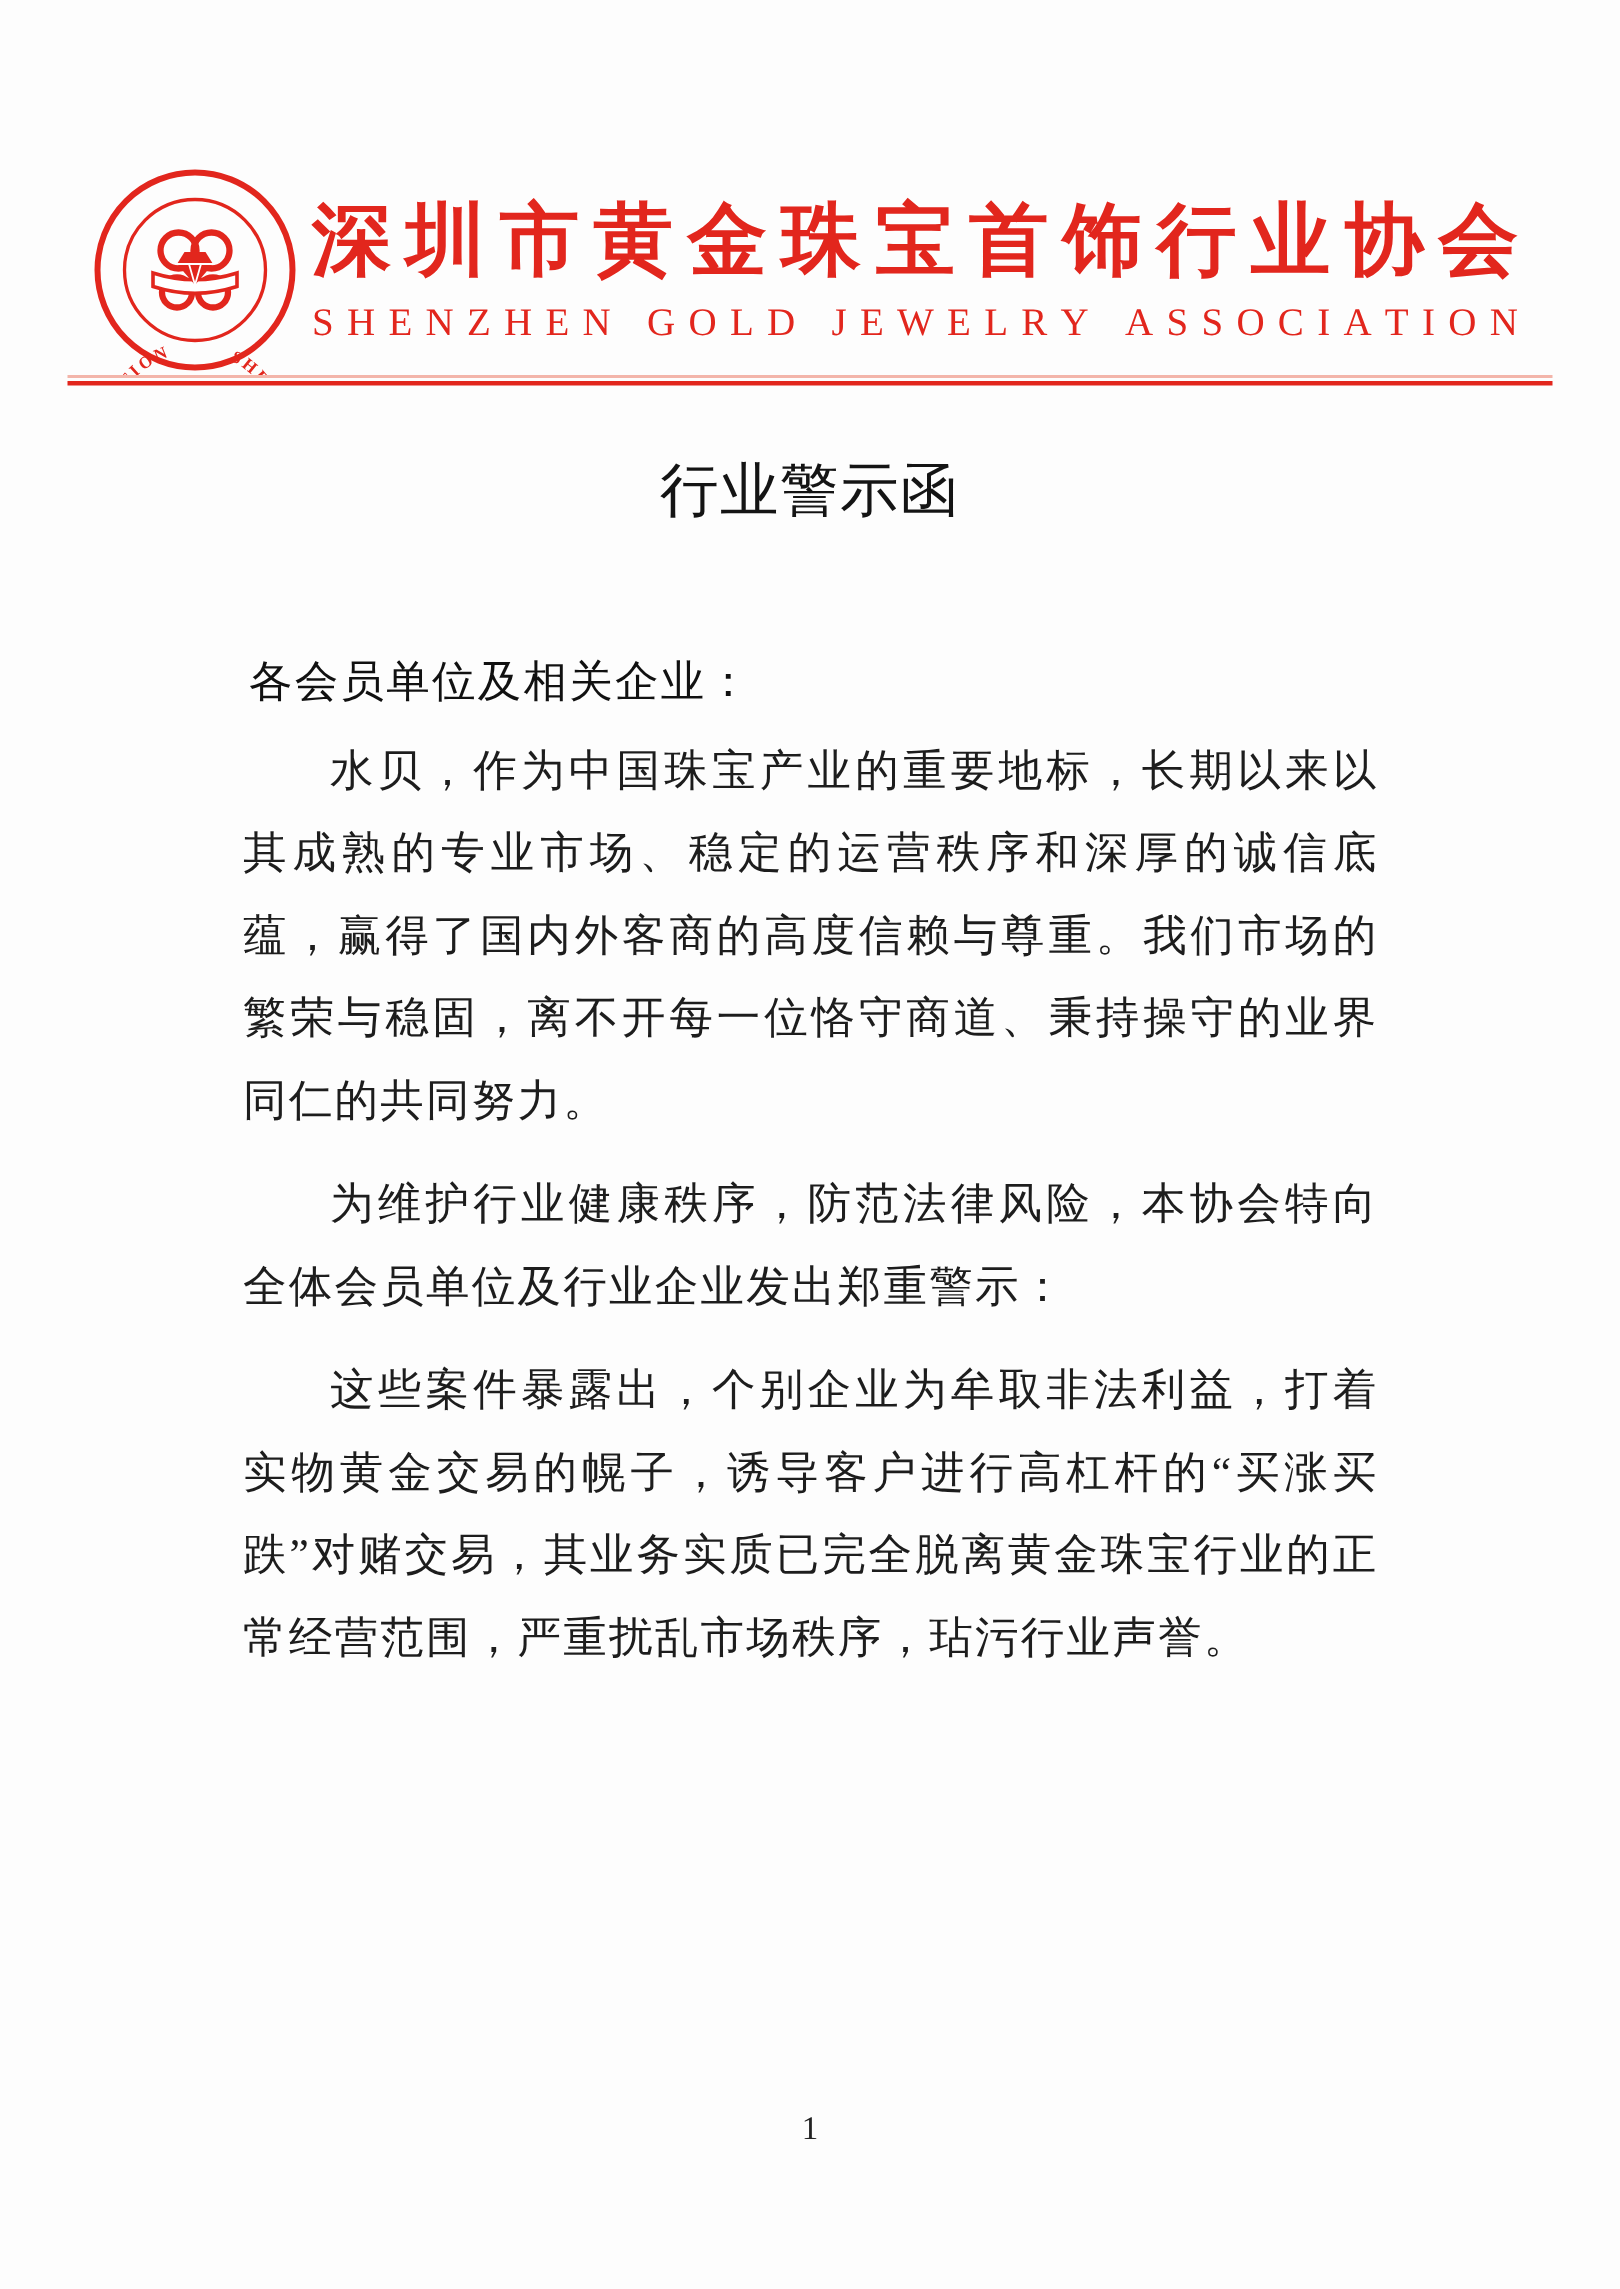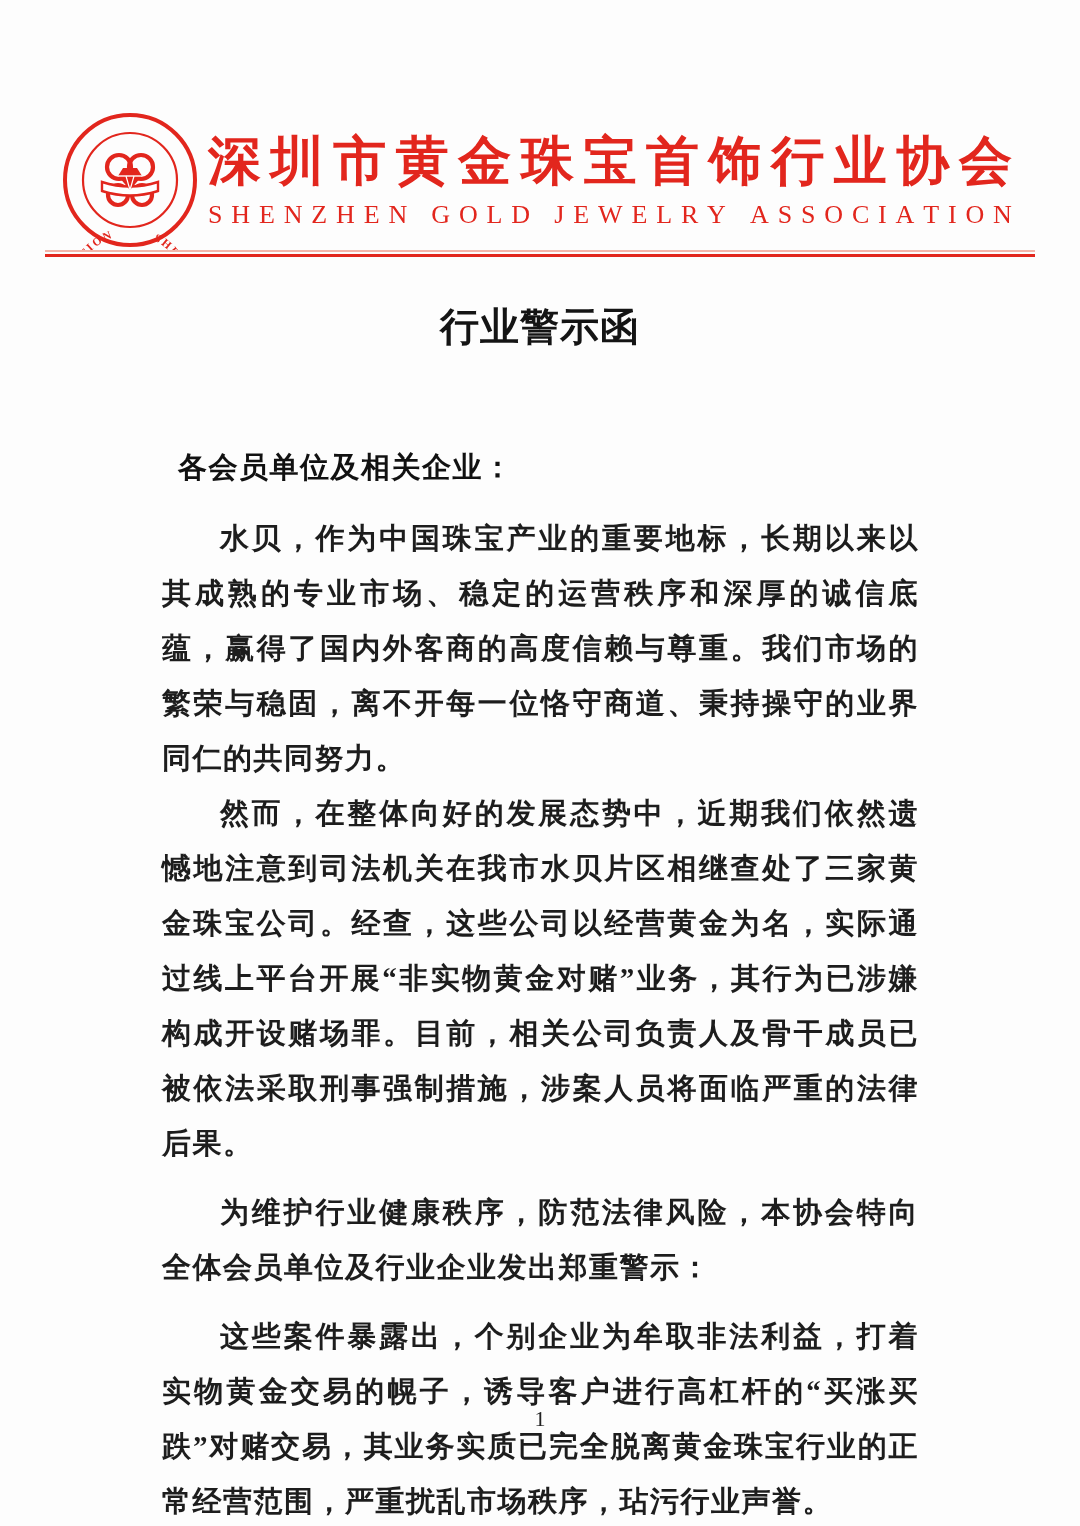--- a/index.html
+++ b/index.html
@@ -54,42 +54,42 @@
 
   
   .doc-title {
     position: absolute;
     top: 300px; left: 0;
     width: 100%;
     margin: 0;
     text-align: center;
     font-family: "Liberation Serif", "DejaVu Serif", serif;
     font-size: 39px;
-    font-weight: bold;
+    font-weight: normal;
     letter-spacing: 1px;
     color: #141414;
   }
 
   
   .content {
     position: absolute;
     top: 424px; left: 162px;
     width: 757px;
     font-size: 29px;
     line-height: 55px;
     letter-spacing: 1.5px;
     color: #1d1d1d;
     text-align: justify;
   }
   .salutation {
-    margin: 16px;
-    font-weight: bold;
+    margin: 4px;
+    font-weight: normal;
     color: #111;
   }
-  .para { margin: 0; text-indent: 2em; font-weight: bold; }
+  .para { margin: 0; text-indent: 2em; }
   .para.gap { margin-top: 14px; }
 
   
   .page-footer {
     position: absolute;
     top: 1406px; left: 0;
     width: 100%;
     text-align: center;
   }
   .page-number {
@@ -192,21 +192,20 @@
   <div class="rule">
     <div class="rule-thin"></div>
     <div class="rule-thick"></div>
   </div>
 
   <h1 class="doc-title">行业警示函</h1>
 
   <main class="content">
     <p class="salutation">各会员单位及相关企业：</p>
     <p class="para">水贝，作为中国珠宝产业的重要地标，长期以来以其成熟的专业市场、稳定的运营秩序和深厚的诚信底蕴，赢得了国内外客商的高度信赖与尊重。我们市场的繁荣与稳固，离不开每一位恪守商道、秉持操守的业界同仁的共同努力。</p>
-    <p class="para">然而，在整体向好的发展态势中，近期我们依然遗憾地注意到司法机关在我市水贝片区相继查处了三家黄金珠宝公司。经查，这些公司以经营黄金为名，实际通过线上平台开展“非实物黄金对赌”业务，其行为已涉嫌构成开设赌场罪。目前，相关公司负责人及骨干成员已被依法采取刑事强制措施，涉案人员将面临严重的法律后果。</p>
     <p class="para gap">为维护行业健康秩序，防范法律风险，本协会特向全体会员单位及行业企业发出郑重警示：</p>
     <p class="para gap">这些案件暴露出，个别企业为牟取非法利益，打着实物黄金交易的幌子，诱导客户进行高杠杆的“买涨买跌”对赌交易，其业务实质已完全脱离黄金珠宝行业的正常经营范围，严重扰乱市场秩序，玷污行业声誉。</p>
   </main>
 
   <footer class="page-footer">
     <span class="page-number">1</span>
   </footer>
 
 </div>
 

